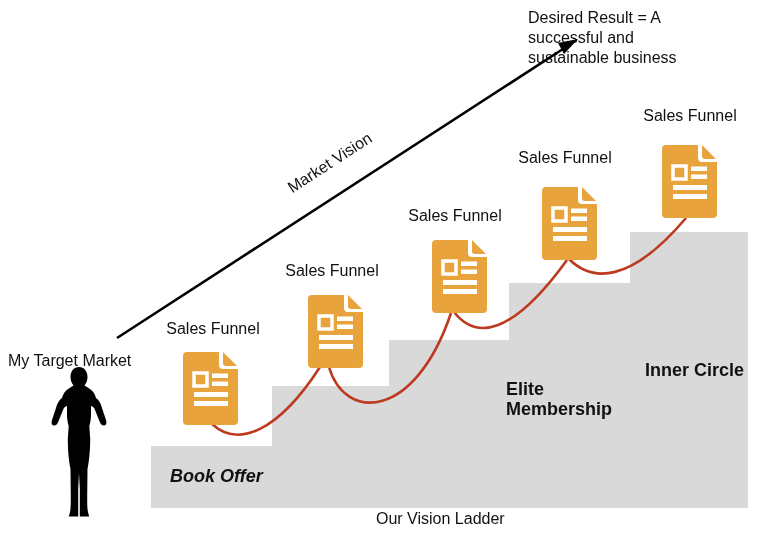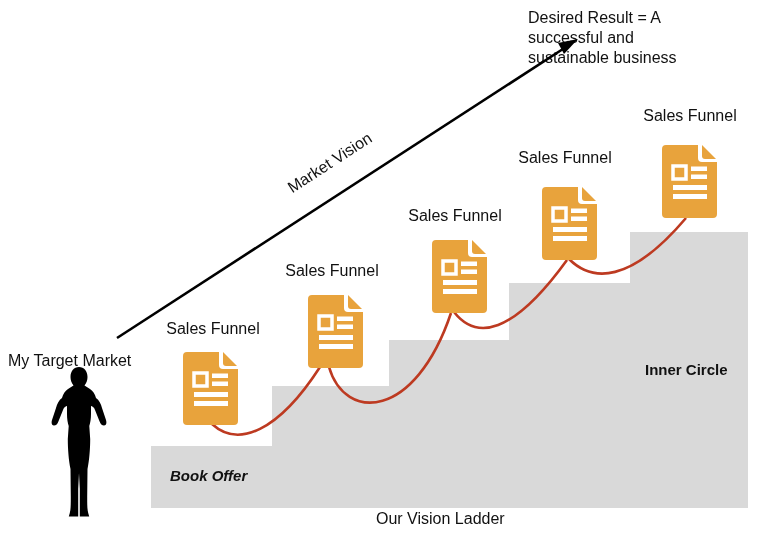--- a/index.html
+++ b/index.html
@@ -2,21 +2,21 @@
 <html><head>
 <meta charset="utf-8">
 <style>
   html,body { margin:0; padding:0; background:#ffffff; }
   #canvas {
     position:relative; width:758px; height:534px; background:#ffffff;
     font-family:"Liberation Sans", sans-serif; color:#111111; overflow:hidden;
   }
   .step { position:absolute; background:#d9d9d9; }
   .step-label {
-    position:absolute; font-weight:bold; font-size:15px; line-height:20px;
+    position:absolute; font-weight:bold; font-size:18px; line-height:20px;
     color:#111111; white-space:pre-line;
   }
   .funnel-label {
     position:absolute; width:140px; text-align:center; font-size:16px; color:#111111;
   }
   .doc-icon { position:absolute; width:55px; height:73px; }
   #overlay { position:absolute; left:0; top:0; width:758px; height:534px; pointer-events:none; }
   .free-label { position:absolute; font-size:16px; color:#111111; }
   .rotated { transform:rotate(-33deg); transform-origin:center center; text-align:center; }
   .centered { text-align:left; }
@@ -28,20 +28,22 @@
 
 <div id="canvas">
 
   <div class="step" style="left:151px; top:446px; width:121px; height:62px;"></div>
   <div class="step" style="left:272px; top:386px; width:117px; height:122px;"></div>
   <div class="step" style="left:389px; top:340px; width:120px; height:168px;"></div>
   <div class="step" style="left:509px; top:283px; width:121px; height:225px;"></div>
   <div class="step" style="left:630px; top:232px; width:118px; height:276px;"></div>
 
   <div class="step-label" style="left:170px; top:466px;font-style:italic;">Book Offer</div>
+  <div class="step-label centered" style="left:506px; top:379px; width:120px;">Elite
+Membership</div>
   <div class="step-label" style="left:645px; top:360px;">Inner Circle</div>
 
   <div class="funnel-label" style="left:143px; top:320px;">Sales Funnel</div>
   <div class="funnel-label" style="left:262px; top:262px;">Sales Funnel</div>
   <div class="funnel-label" style="left:385px; top:207px;">Sales Funnel</div>
   <div class="funnel-label" style="left:495px; top:149px;">Sales Funnel</div>
   <div class="funnel-label" style="left:620px; top:107px;">Sales Funnel</div>
 
   <div class="free-label" style="left:8px; top:337px;margin-top:15px;">My Target Market</div>
   <div class="free-label rotated" style="left:255px; top:154px; width:150px;">Market Vision</div>

